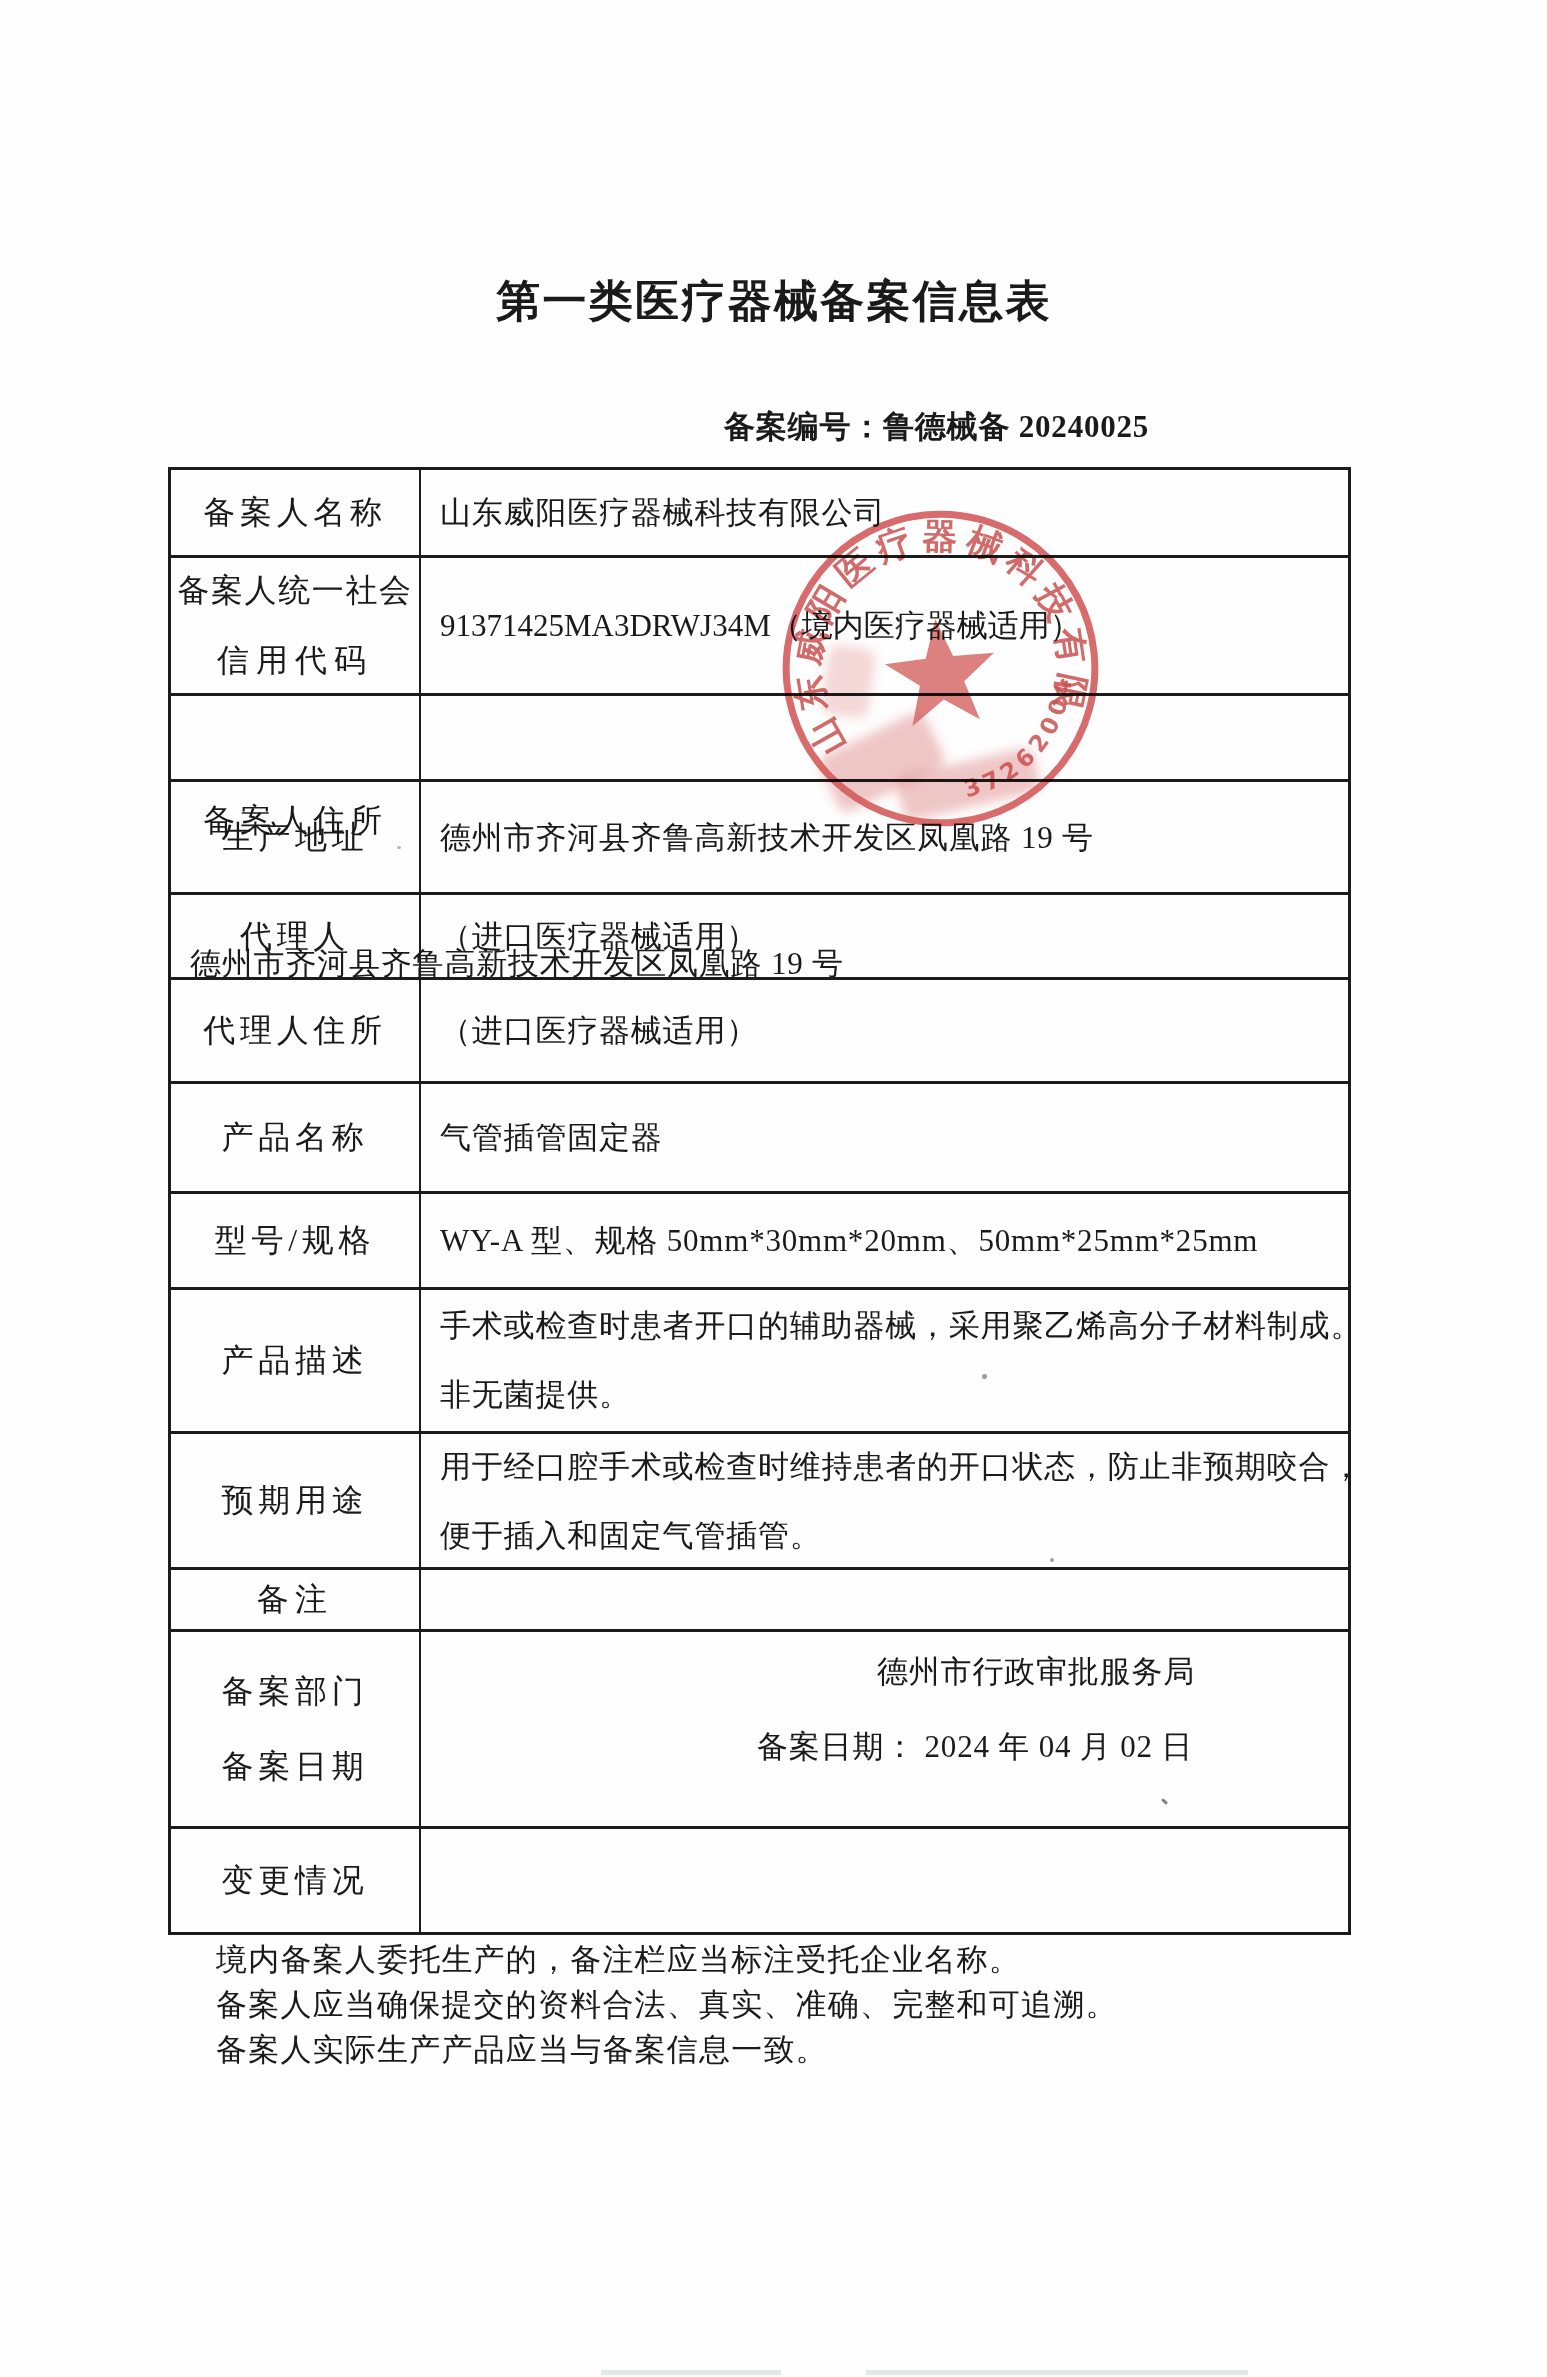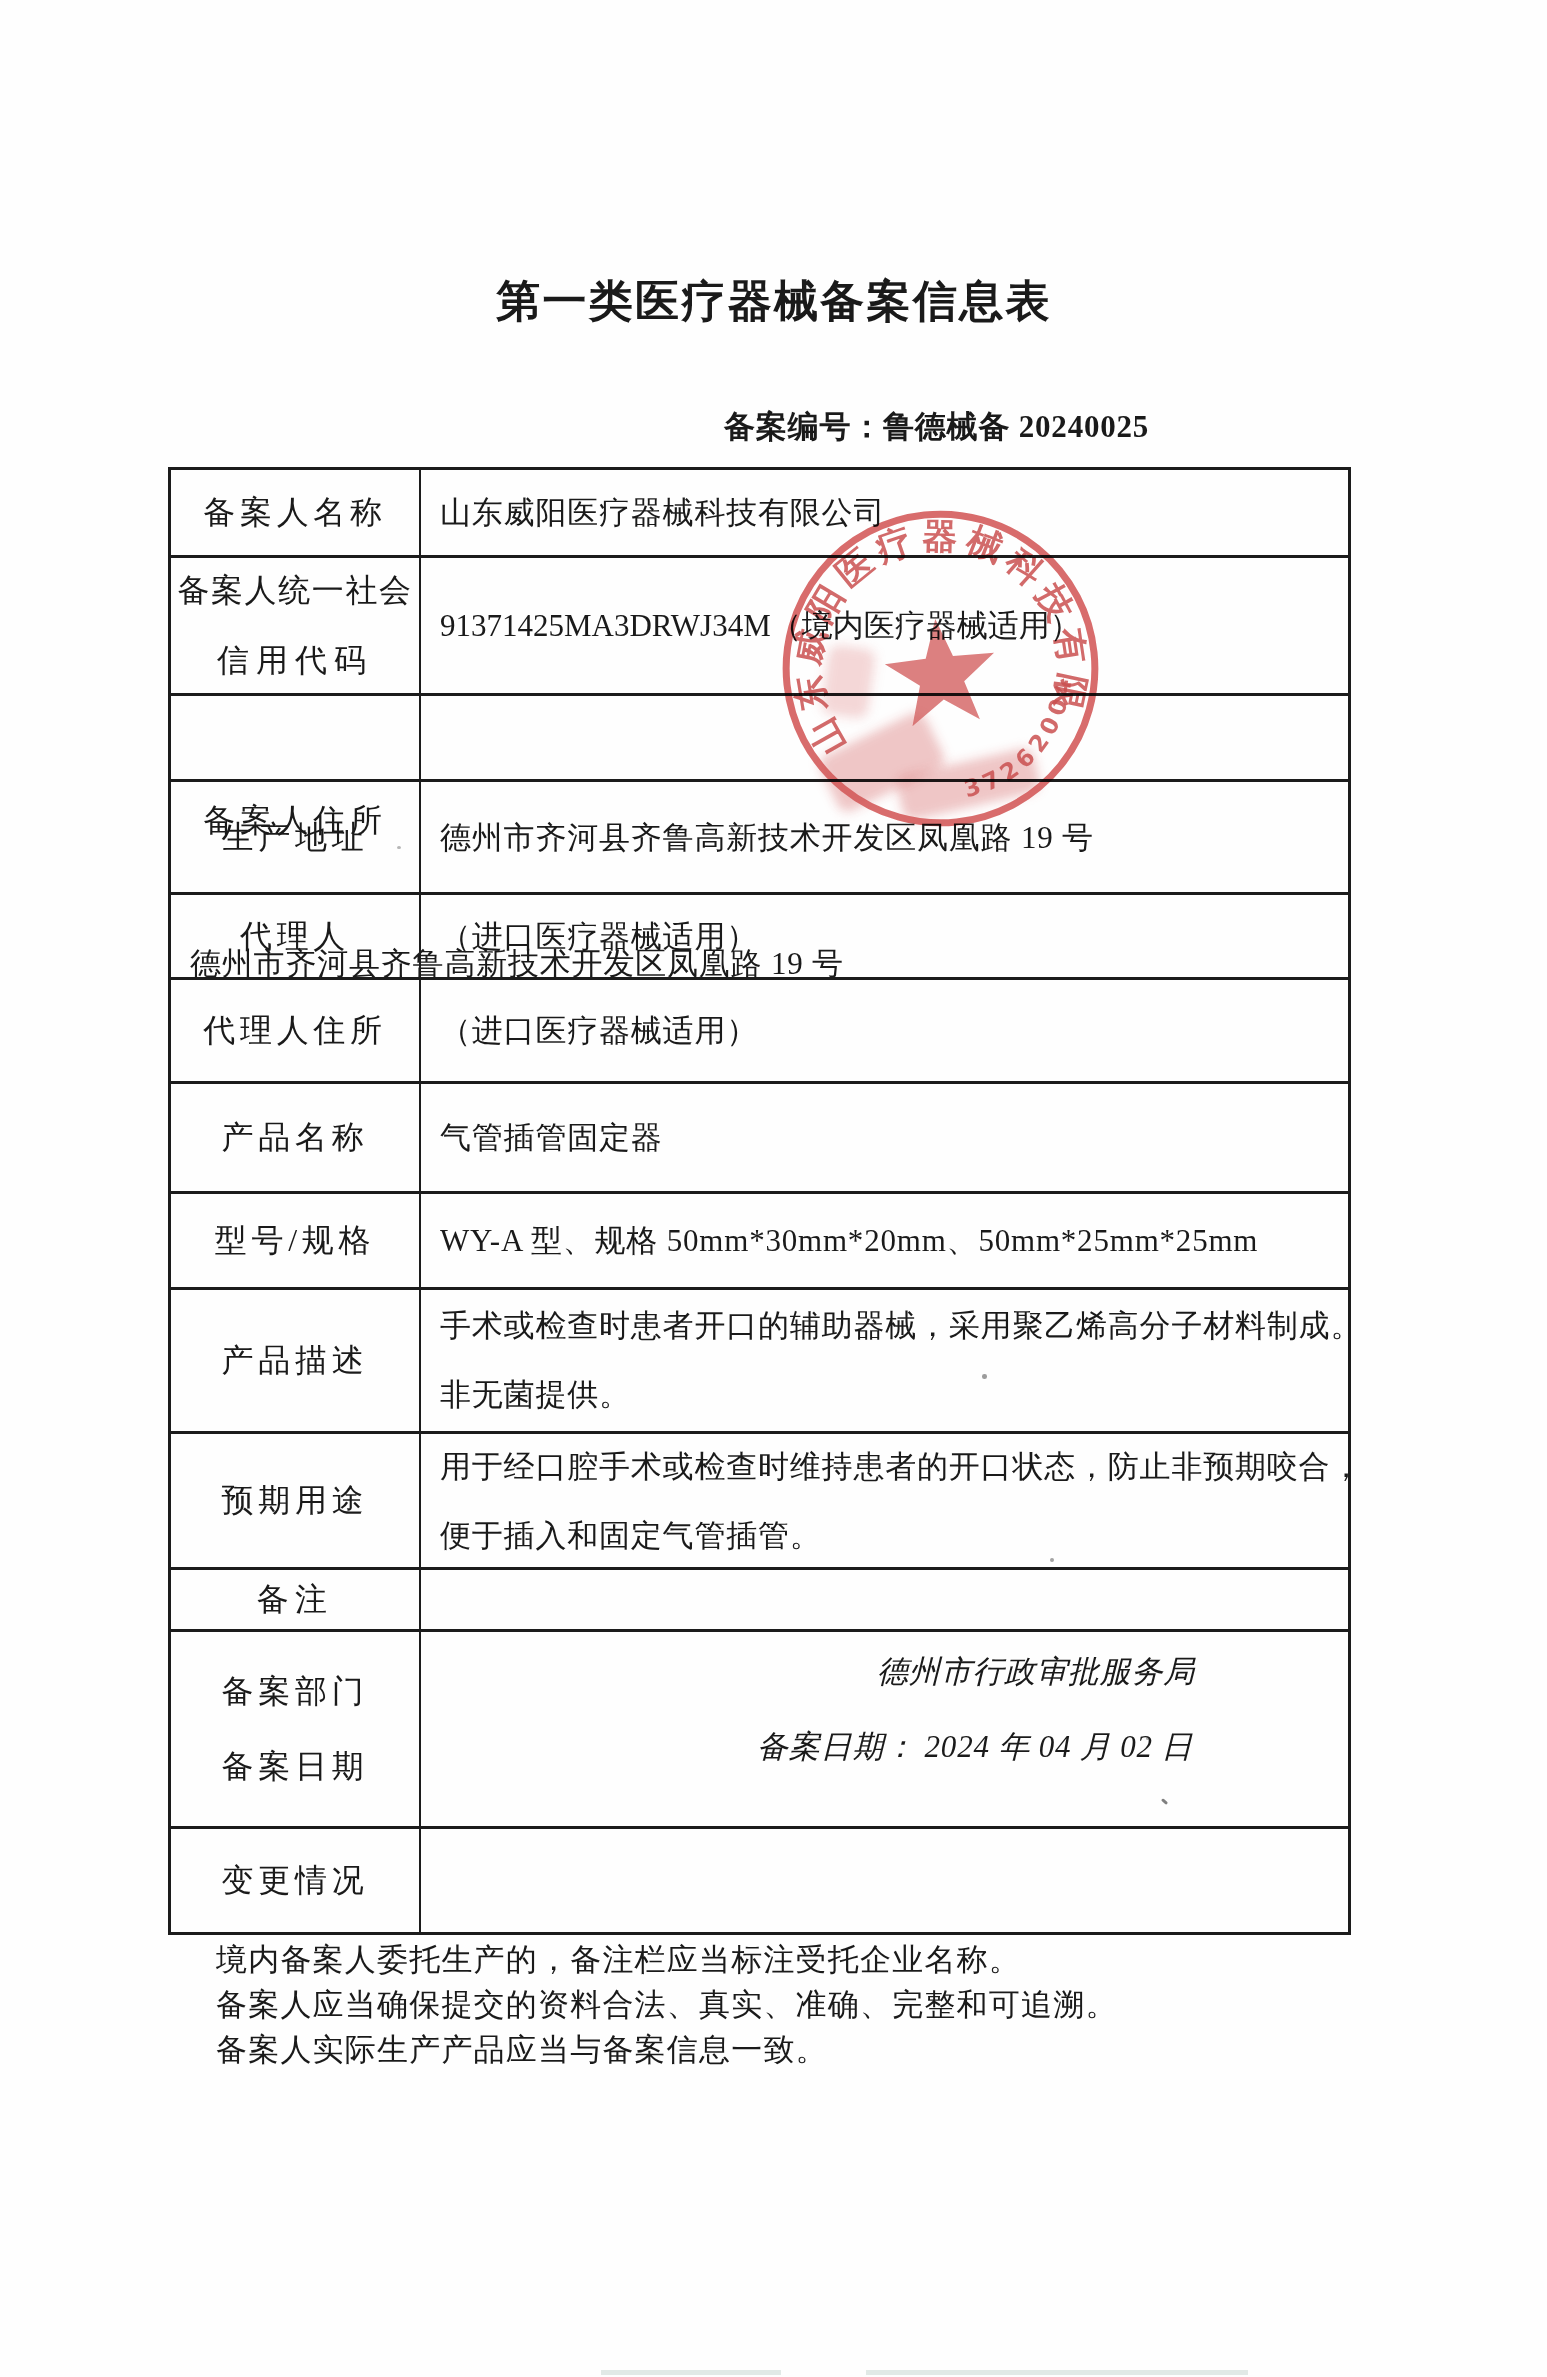--- a/index.html
+++ b/index.html
@@ -36,21 +36,21 @@
   .cl .tight{letter-spacing:1.6px;}
   .cl .wide{letter-spacing:7px;}
   .cl.gap2{gap:31px;}
   .cl.gap3{gap:36px;}
   .cv{
     flex:1;display:flex;flex-direction:column;justify-content:center;
     font-size:31px;letter-spacing:0.8px;padding-left:19px;line-height:39px;
     white-space:nowrap;
   }
   .cv.two{gap:30px;}
-  .cv.dept{justify-content:flex-start;padding-top:20px;gap:36px;font-style:italic;}
+  .cv.dept{justify-content:flex-start;padding-top:20px;gap:36px;}
   .cv.dept .l1{margin-left:437px;}
   .cv.dept .l2{margin-left:317px;}
   .footer{
     position:absolute;left:208px;top:1937px;
     font-size:31px;font-weight:500;line-height:45px;letter-spacing:1.2px;margin-left:8px;
   }
   
   .stamp{
     position:absolute;left:769px;top:497px;width:343px;height:343px;
     transform:rotate(-6deg);

